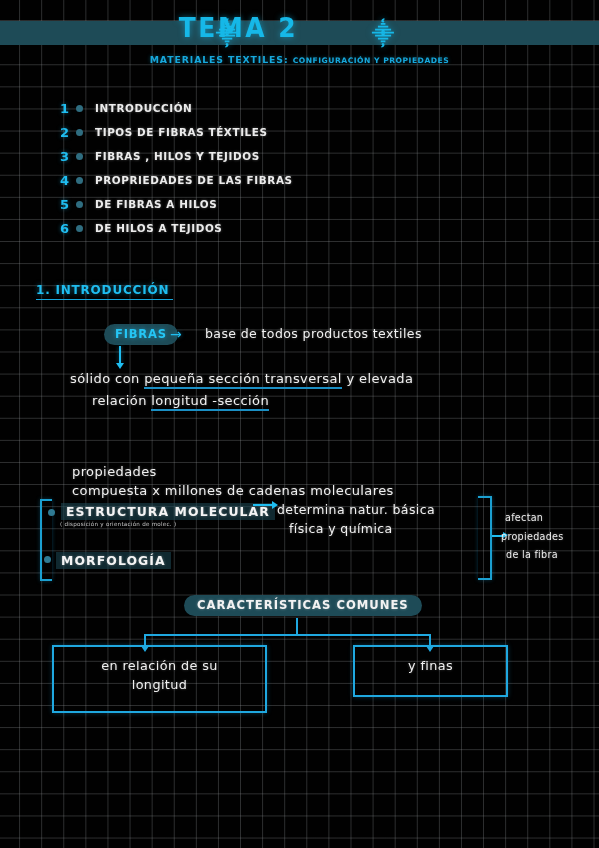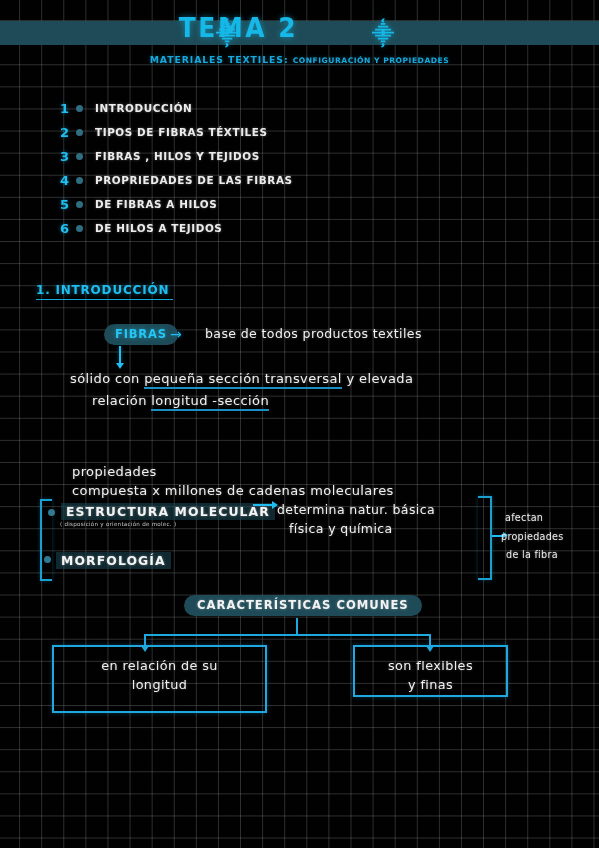--- a/index.html
+++ b/index.html
@@ -467,15 +467,14 @@
 <div id="tree-bar"></div>
 <div id="tree-drop-left"></div>
 <div id="tree-drop-right"></div>
 
 <div class="result-box" id="box-diametro">
   <div class="box-line">en relación de su</div>
   <div class="box-line">longitud</div>
 </div>
 
 <div class="result-box" id="box-flexibles">
-  <div class="box-line">son flexibles</div>
   <div class="box-line">y finas</div>
 </div>
 
 </body></html>

